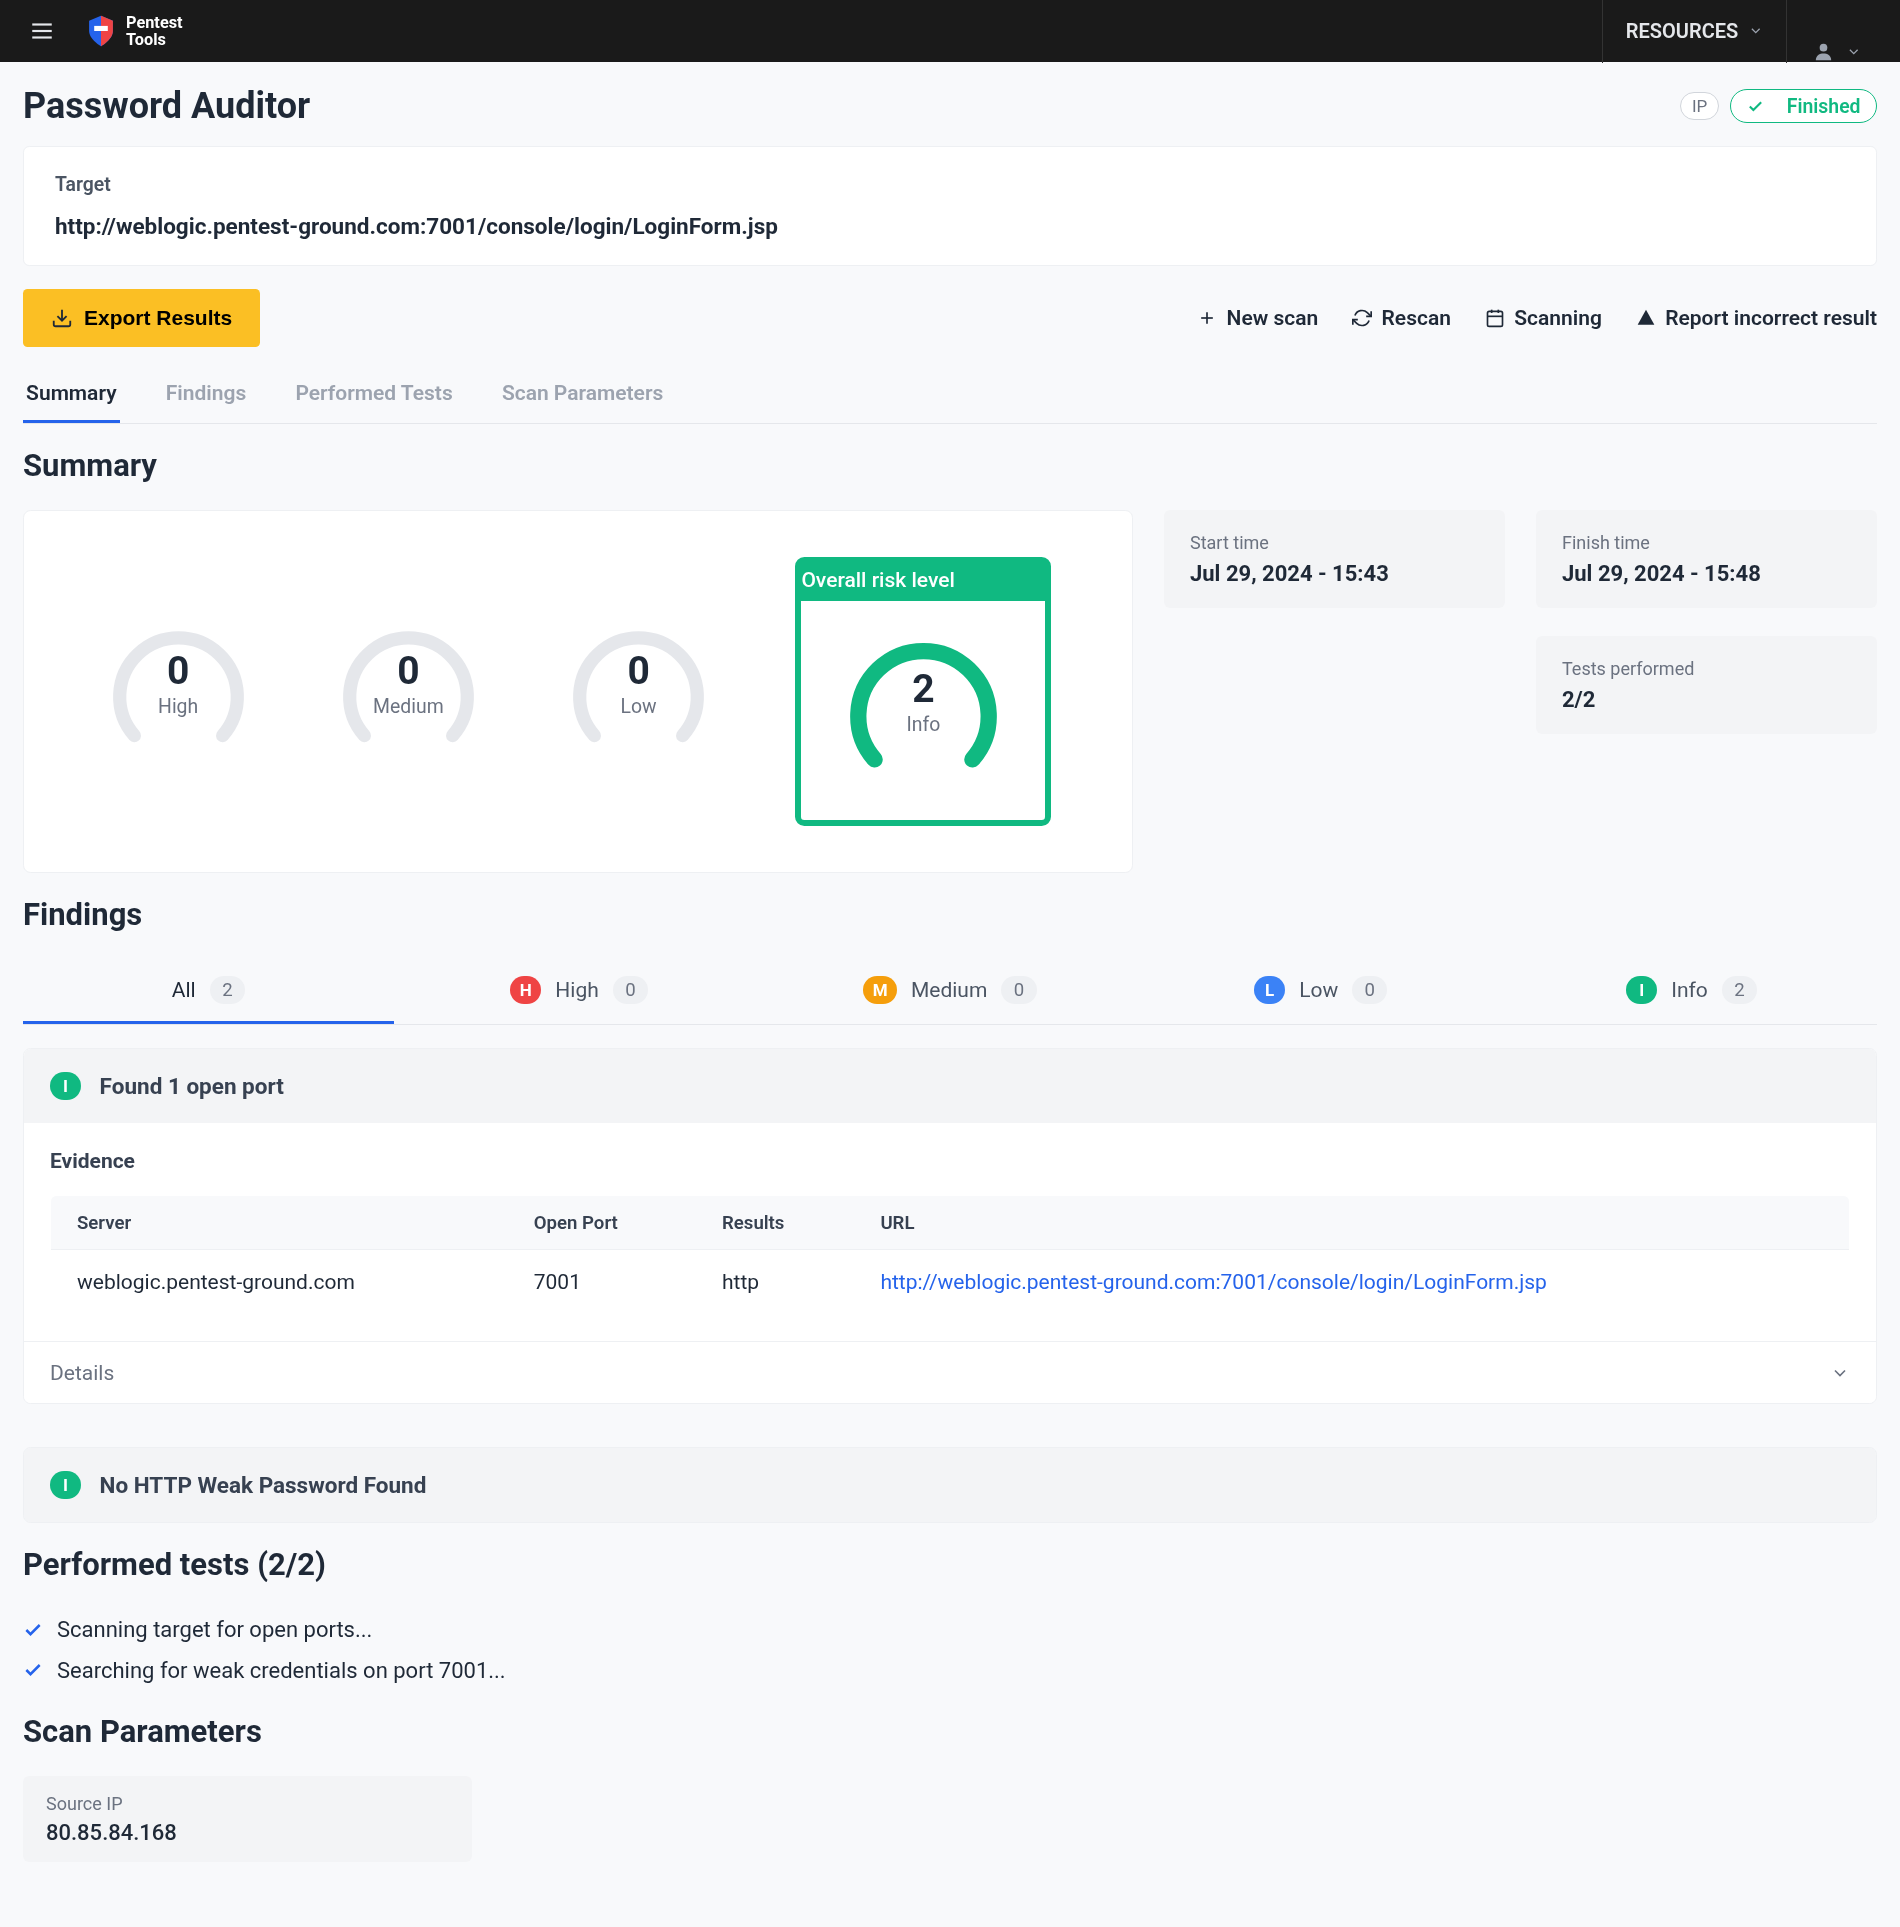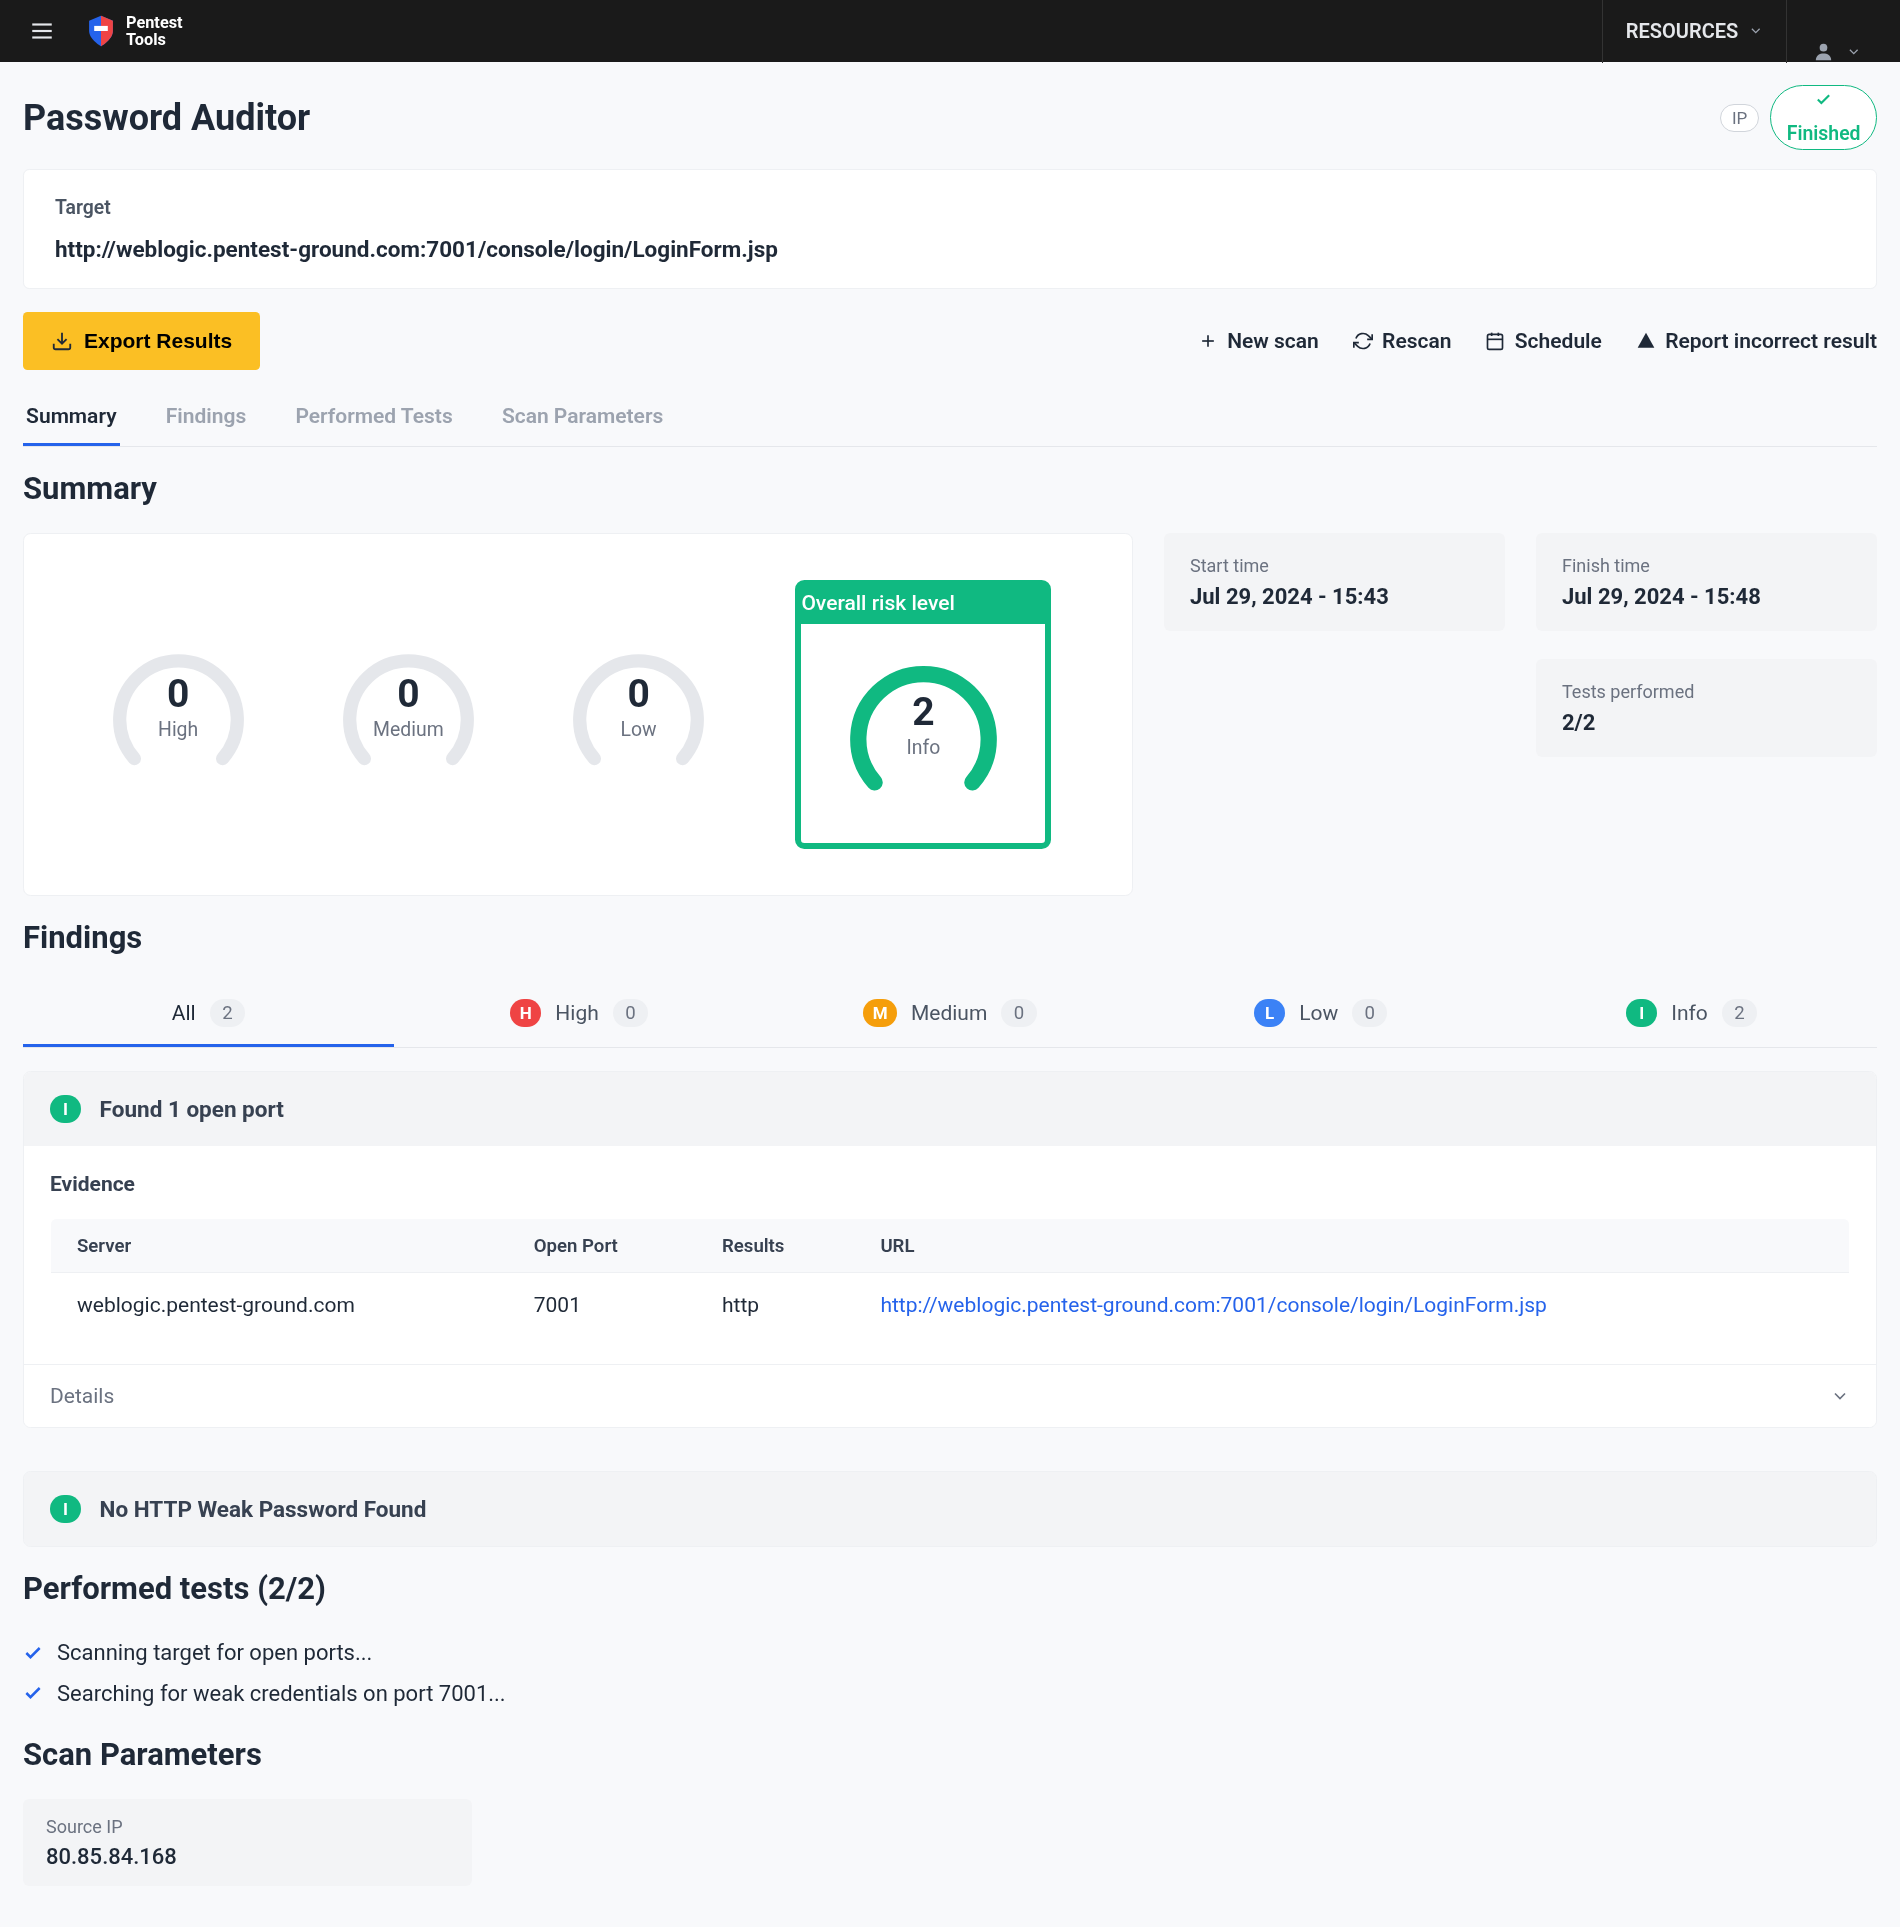--- a/index.html
+++ b/index.html
@@ -14,21 +14,21 @@
 .topbar-right { display: flex; align-items: flex-end; gap: 2px; }
 .resources { color: #e5e7eb; font-size: 20px; font-weight: 600; padding: 20px 23px; border-left: 0.8px solid #333; border-right: 0.8px solid #333; display: flex; align-items: center; gap: 9.3px; cursor:pointer;}
 .user-menu { padding: 0 15.5px 0 23px; display: flex; align-items: center; gap: 11px; cursor:pointer;}
 
 
 .page { padding: 23px; }
 .page-header { display: flex; justify-content: space-between; align-items: center; margin-bottom: 18.6px; }
 .page-title { font-size: 36px; font-weight: 700; color: #1f2937; }
 .page-header-right { display: flex; align-items: center; gap: 11px; }
 .ip-badge { border: 0.8px solid #d1d5db; border-radius: 774px; padding: 3.1px 11px; font-size: 17px; color: #6b7280; background: #fff; }
-.status-pill { border: 1.5px solid #10b981; border-radius: 774px; padding: 4.6px 15.5px; font-size: 19.4px; color: #10b981; font-weight: 600; display: flex; align-items: center; gap: 14px; background: #fff; flex-direction: column; }
+.status-pill { border: 1.5px solid #10b981; border-radius: 774px; padding: 4.6px 15.5px; font-size: 19.4px; color: #10b981; font-weight: 600; display: flex; align-items: center; gap: 23px; background: #fff; }
 
 .card { background: #fff; border: 0.8px solid #eef0f3; border-radius: 6.2px; padding: 26px 31px; margin-bottom: 23px; }
 .card-label { font-size: 19.4px; color: #4b5563; font-weight: 600; margin-bottom: 17px; }
 .card-value { font-size: 22.5px; font-weight: 700; color: #1f2937; }
 
 
 .toolbar { display: flex; justify-content: space-between; align-items: center; margin-bottom: 7.7px; }
 .btn-export { background: #fbbf24; border: none; border-radius: 4.6px; padding: 17px 28px; font-size: 21px; font-weight: 600; display: flex; align-items: center; gap: 11px; cursor: pointer; }
 .toolbar-right { display: flex; align-items: center; gap: 34px; }
 .toolbar-action { display: flex; align-items: center; gap: 9.3px; font-size: 21px; font-weight: 600; color: #1f2937; cursor: pointer; }
@@ -184,21 +184,21 @@
           </svg>
         <span>Rescan</span>
       </div>
       <div class="toolbar-action">
         <svg width="20" height="20" viewBox="0 0 24 24" fill="none" stroke="#1f2937" stroke-width="2">
             <rect x="3" y="4" width="18" height="18" rx="2"></rect>
             <line x1="16" y1="2" x2="16" y2="6"></line>
             <line x1="8" y1="2" x2="8" y2="6"></line>
             <line x1="3" y1="10" x2="21" y2="10"></line>
           </svg>
-        <span>Schedule</span>
+        <span>Scanning</span>
       </div>
       <div class="toolbar-action">
         <svg width="20" height="20" viewBox="0 0 24 24" fill="#1f2937">
             <path d="M12 2 L22 20 L2 20 Z"></path>
           </svg>
         <span>Report incorrect result</span>
       </div>
     </div>
   </div>
 

